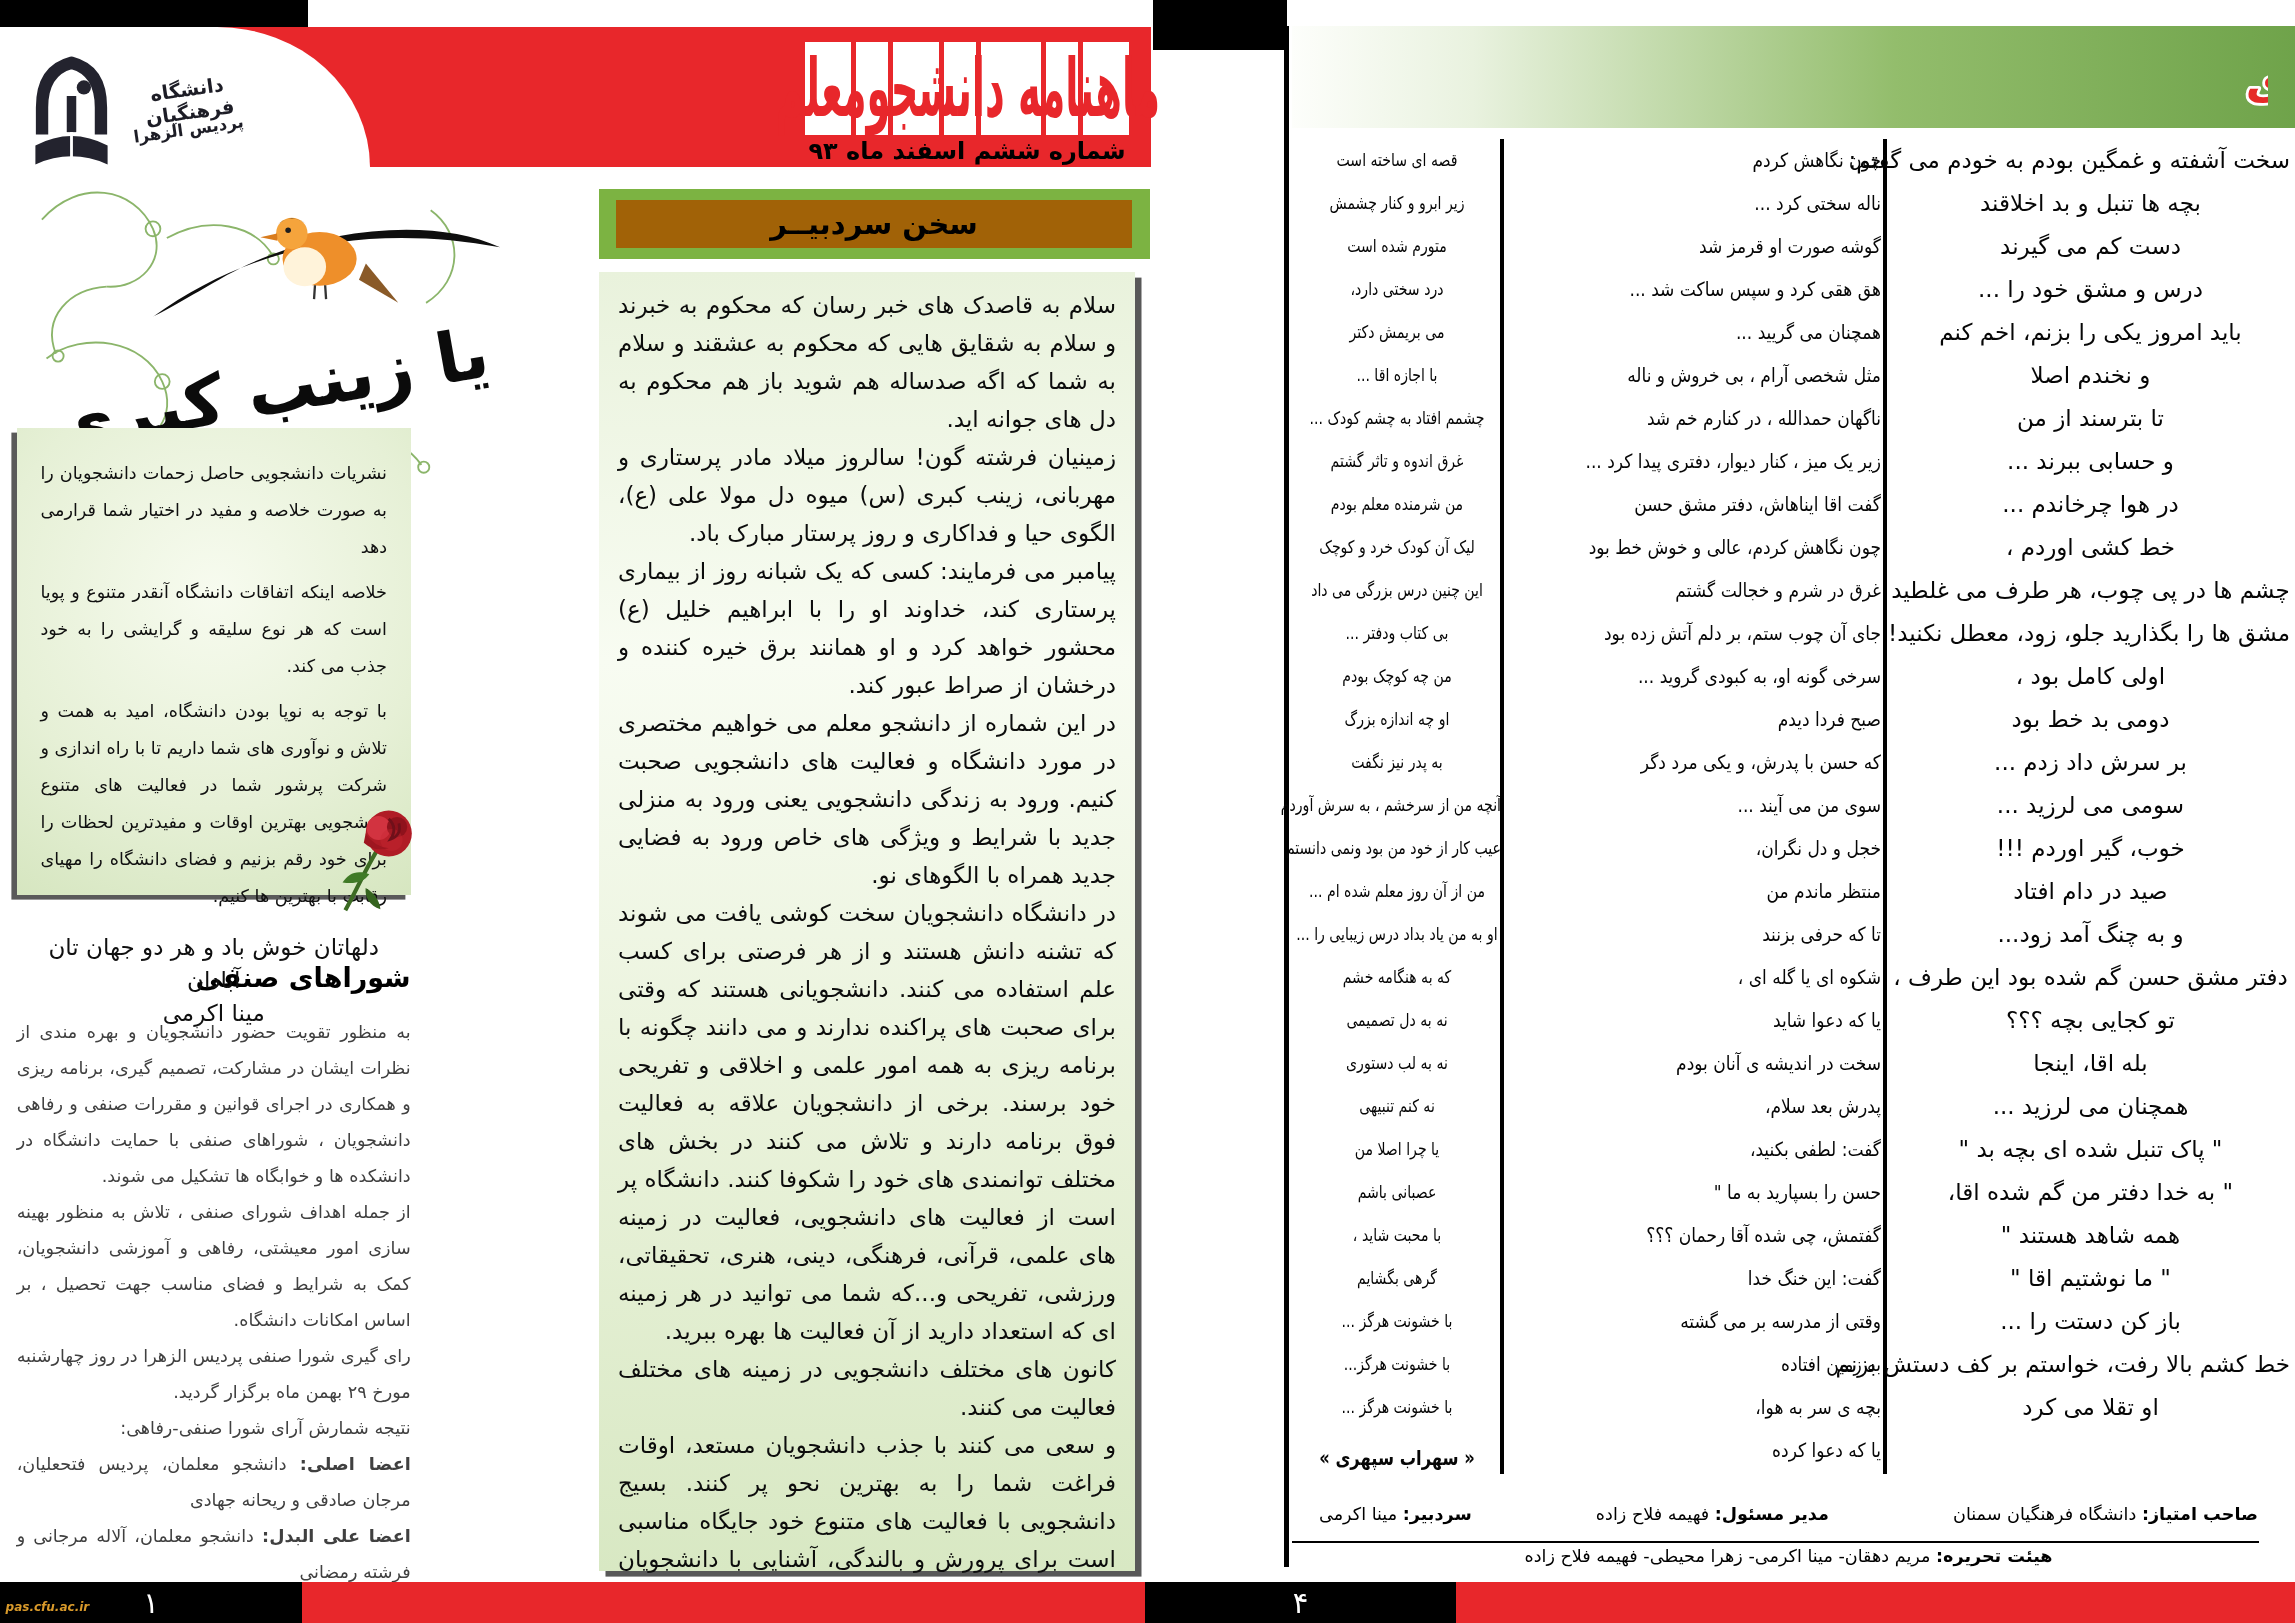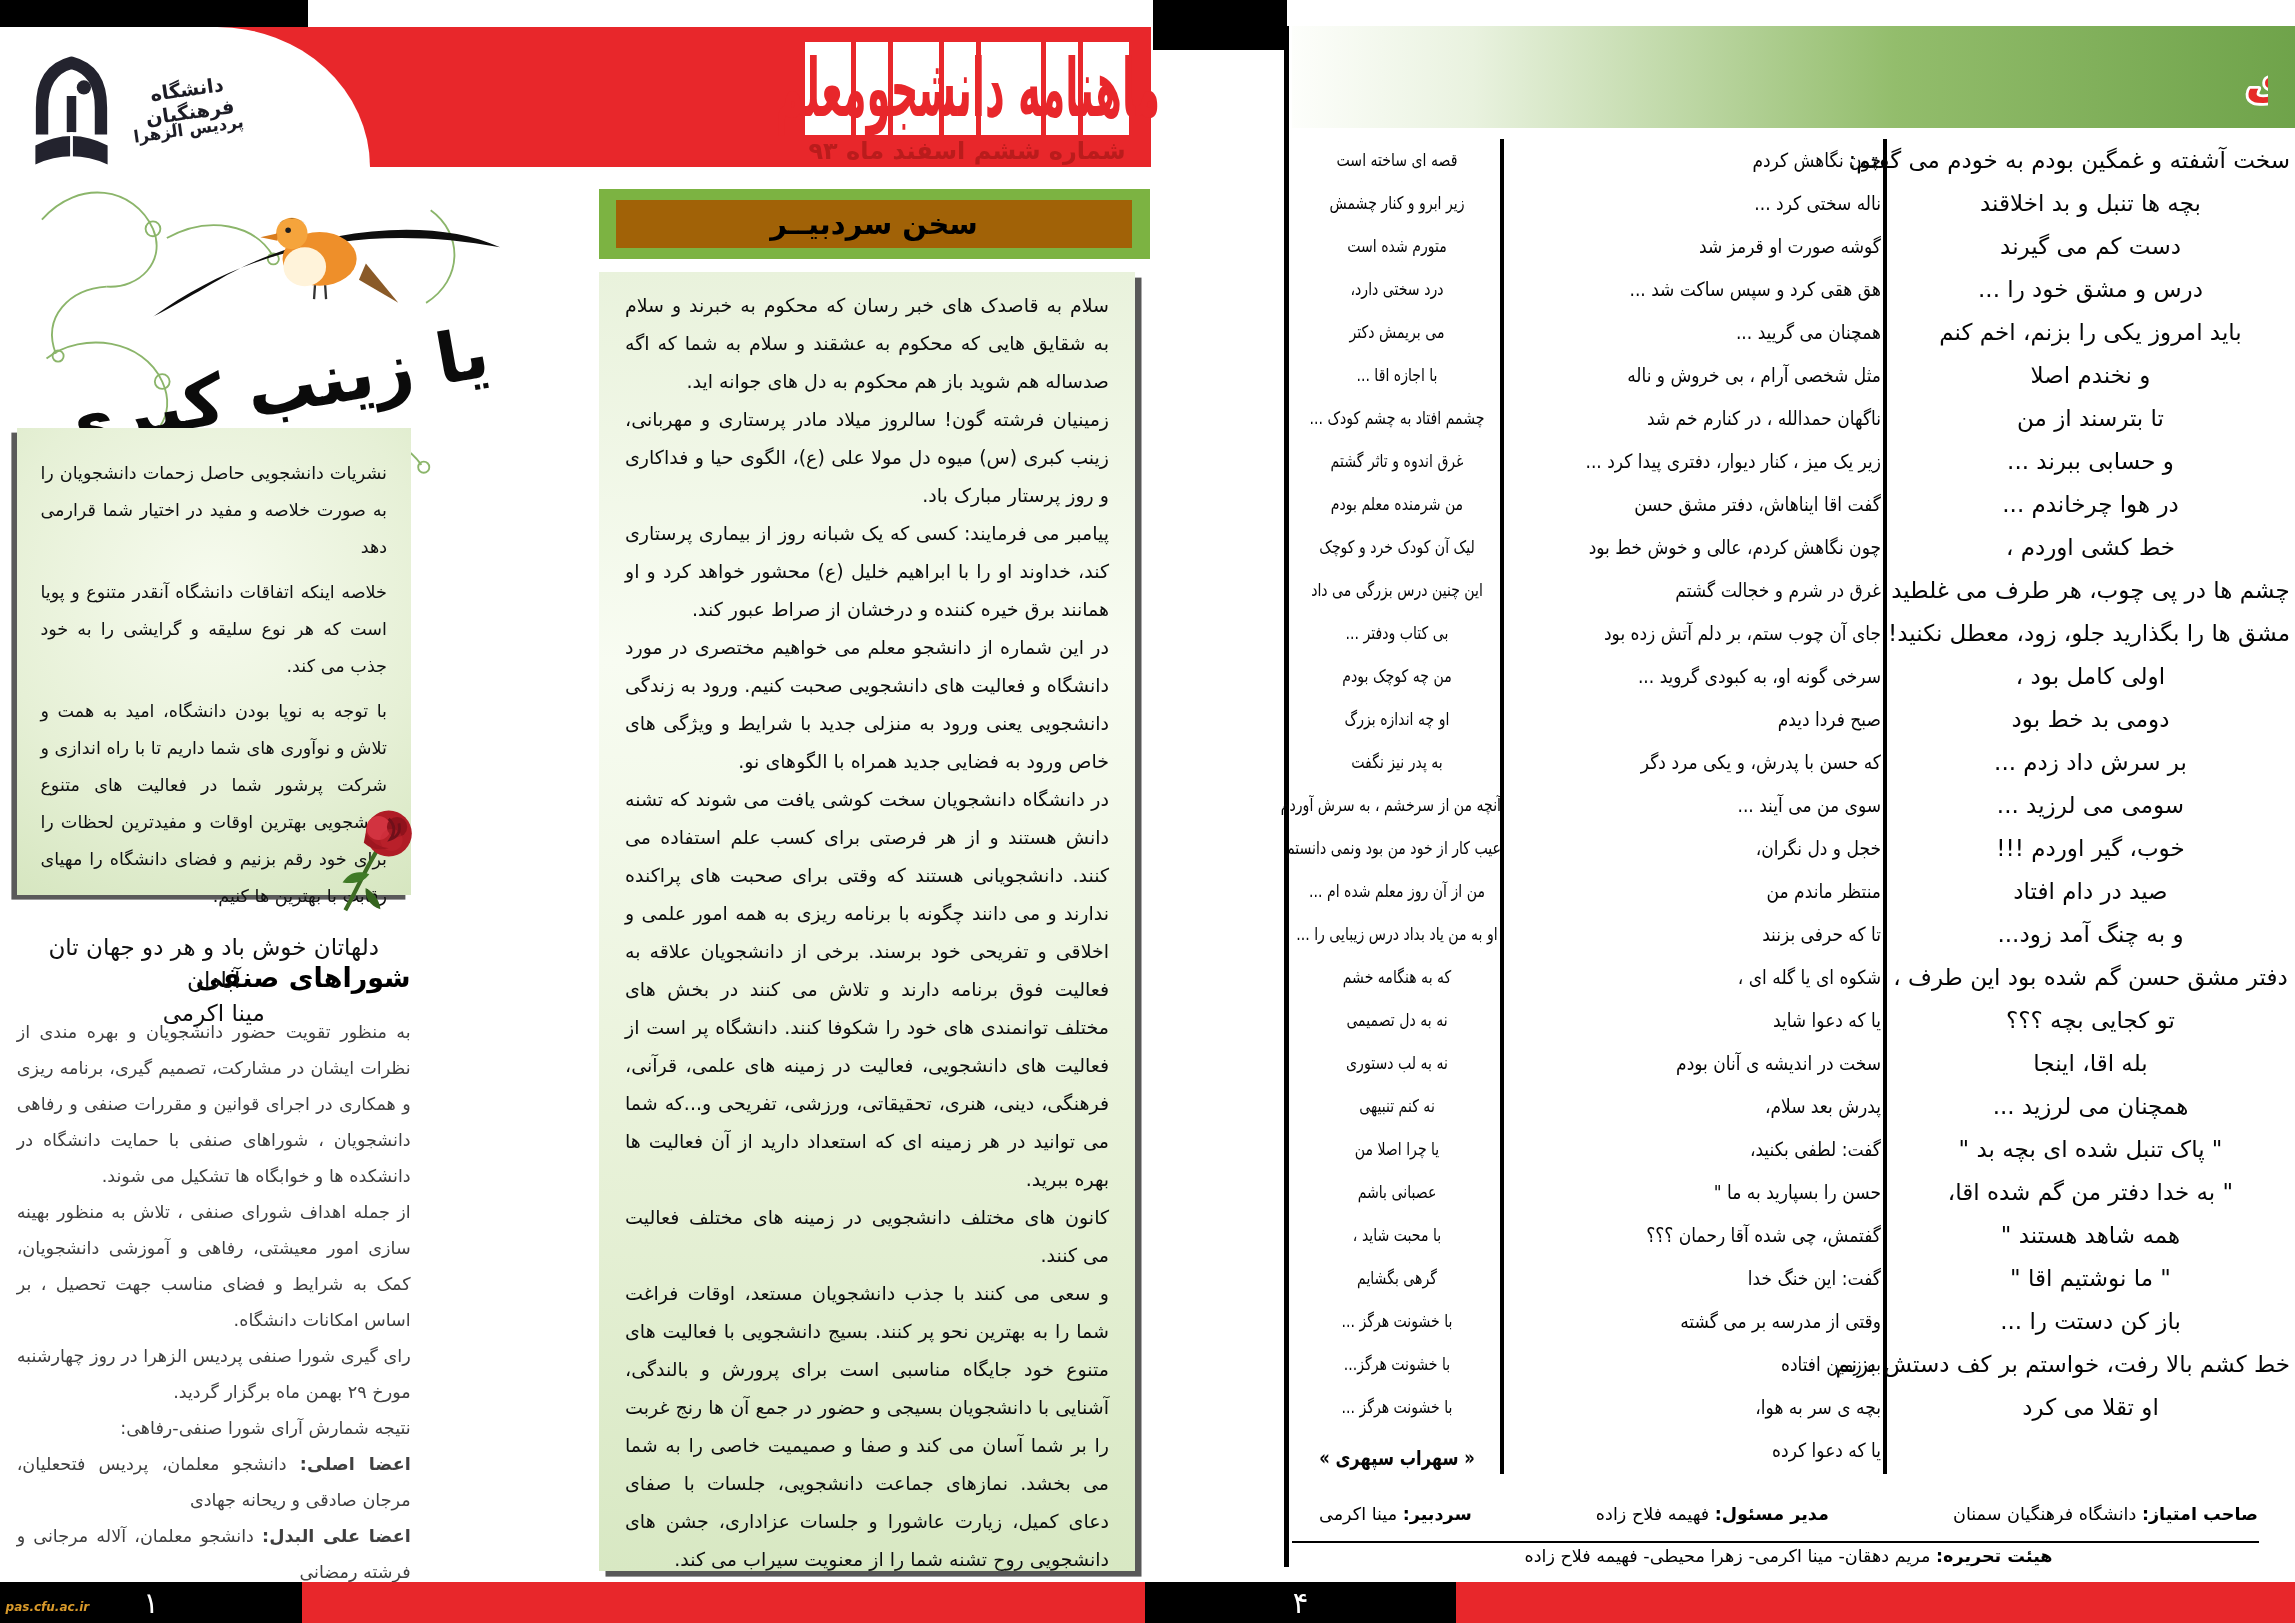--- a/index.html
+++ b/index.html
@@ -21,21 +21,21 @@
   .campus-name{left:133px;top:119px;width:111px;font-size:16.7px;font-weight:bold;color:#1d1d26;
             text-align:center;transform:rotate(-8deg);}
 
   
   .nameplate{left:805px;top:42px;width:324px;height:93px;display:flex;flex-direction:row;
              justify-content:space-between;align-items:stretch;}
   .np-strip{background:#fff;height:93px;}
   .np-text{left:787px;top:41px;width:361px;height:95px;display:flex;align-items:center;justify-content:center;
            font-size:80px;font-weight:bold;color:#e8272b;white-space:nowrap;}
   .np-text span{display:inline-block;transform:scaleX(0.48);transform-origin:center;}
-  .np-issue{left:805px;top:137px;width:324px;text-align:center;color:#b91c1c;font-size:24px;font-weight:bold;}
+  .np-issue{left:805px;top:137px;width:324px;text-align:center;color:#000000;font-size:24px;font-weight:bold;}
 
   
   .artwork{left:14px;top:164px;width:514px;height:324px;z-index:1;}
 
   
   .note-box{left:16.7px;top:428px;width:394px;height:467px;z-index:2;
             background:radial-gradient(circle at 50% 35%,#f7fbef 0%,#e6f0d6 60%,#d6e6c0 100%);
             box-shadow:-5.6px 4.6px 0 rgba(72,72,72,.9);
             padding:19.4px 15.7px;box-sizing:border-box;font-size:17.6px;line-height:37px;color:#101010;
             text-align:justify;}
@@ -49,21 +49,21 @@
   .guild-body p{margin:0;}
   .guild-label{font-weight:bold;}
 
   
   .edit-header{left:599px;top:189px;width:551px;height:70px;background:#7cb342;}
   .edit-header-inner{left:616px;top:200px;width:516px;height:48px;background:#a16207;
       display:flex;align-items:center;justify-content:center;font-size:29px;font-weight:bold;color:#000;}
   .edit-panel{left:599px;top:272px;width:536px;height:1299px;
       background:linear-gradient(to bottom,#e9f2dc 0%,#f8fcf2 30%,#e9f2da 65%,#d8e8c3 100%);
       box-shadow:6.5px 5.6px 0 rgba(70,70,70,.9);
-      padding:14px 26px;box-sizing:border-box;font-size:19px;line-height:38px;color:#0c0c0c;text-align:justify;}
+      padding:14px 19px;box-sizing:border-box;font-size:23px;line-height:38px;color:#0c0c0c;text-align:justify;}
   .edit-panel p{margin:0;}
 
   
   .lesson-header{left:1292px;top:26px;width:1004px;height:102px;
       background:linear-gradient(to right,#fdfefb 0%,#e9f2df 18%,#93bd6c 60%,#6fa34a 100%);}
   .lesson-title-svg{left:1518px;top:37px;width:750px;height:88px;}
 
   .page-divider{left:1284px;top:26px;width:4.6px;height:1541px;background:#000;}
   .col-div{top:139px;width:3.7px;height:1335px;background:#000;}
   .cd1{left:1883px;} .cd2{left:1500px;}

